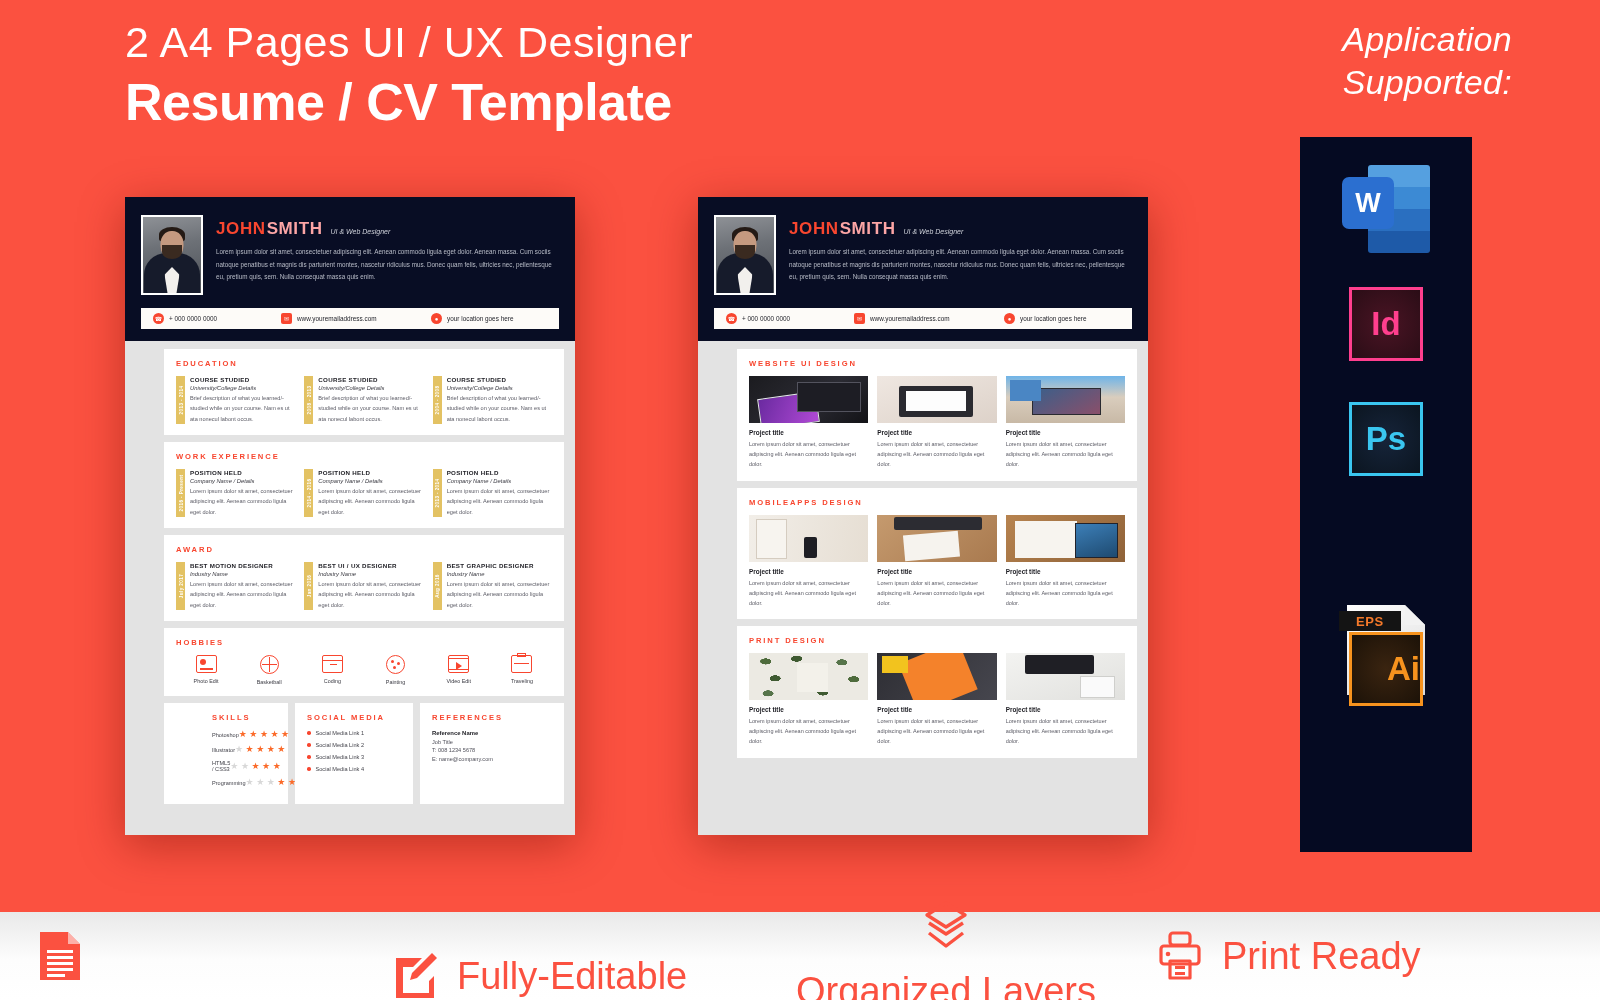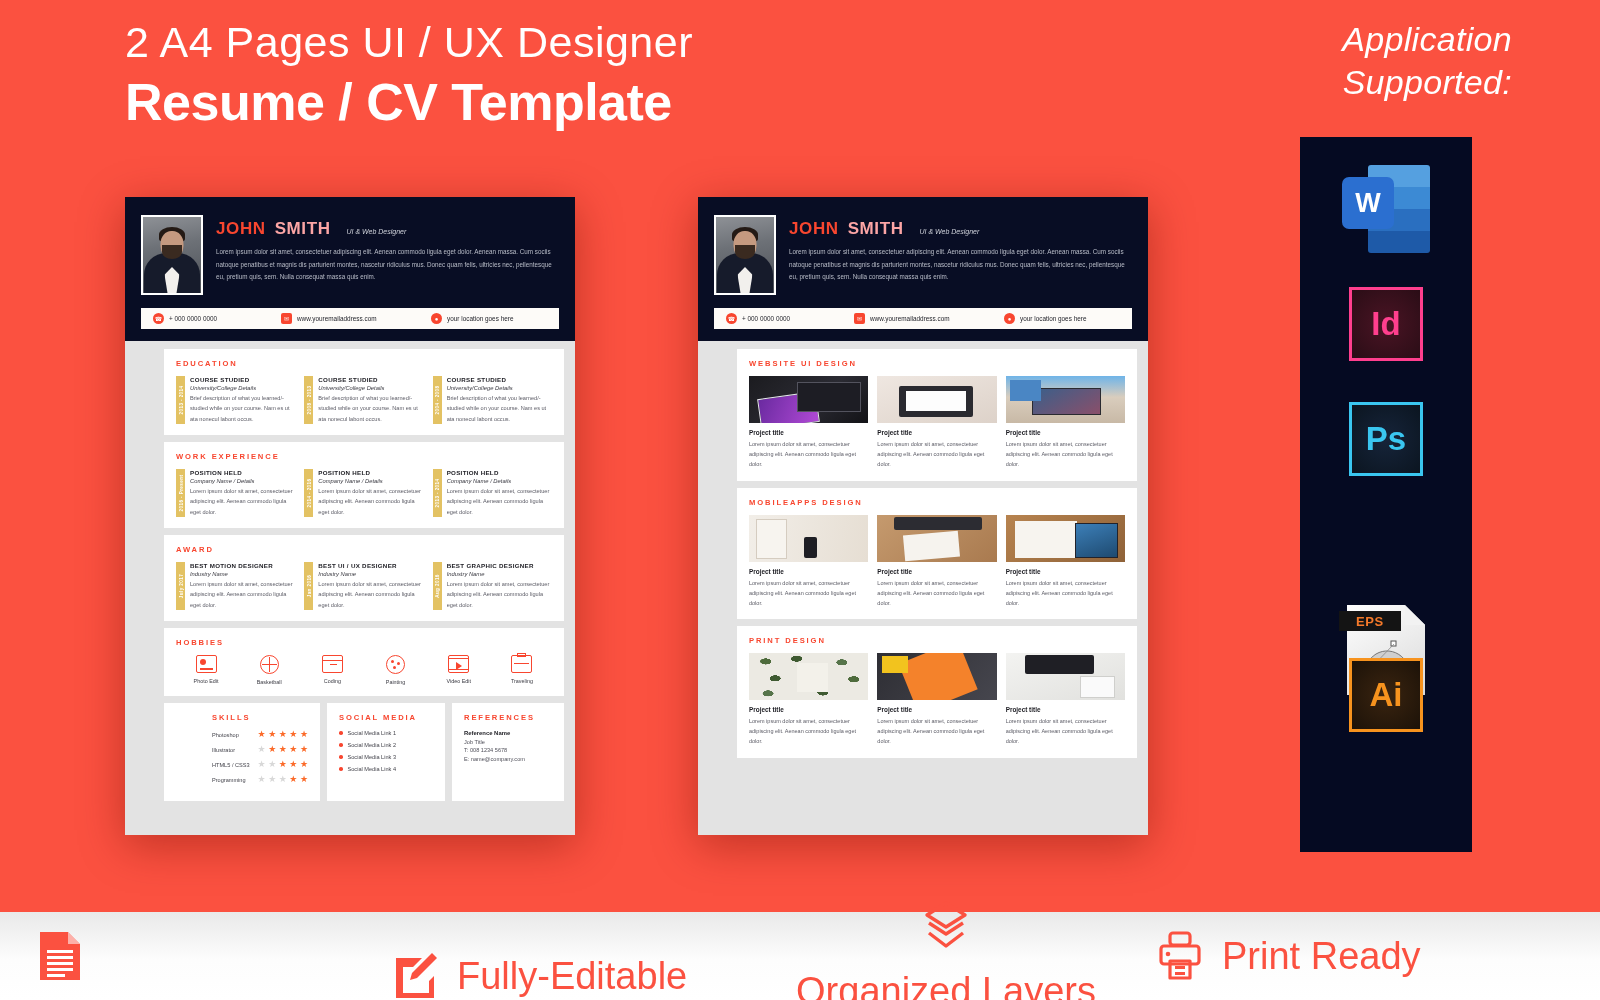--- a/index.html
+++ b/index.html
@@ -46,21 +46,21 @@
   .photo .hair { position:absolute; left:50%; top:10px; transform:translateX(-50%);
     width:26px; height:15px; border-radius:50% 50% 20% 20%; background:#241a15; }
   .photo .beard { position:absolute; left:50%; top:28px; transform:translateX(-50%);
     width:20px; height:14px; border-radius:0 0 50% 50%; background:#3a2a20; }
   .photo .body { position:absolute; left:50%; bottom:0; transform:translateX(-50%);
     width:56px; height:40px; background:#161b2b; border-radius:22px 22px 0 0; }
   .photo .shirt { position:absolute; left:50%; bottom:0; transform:translateX(-50%);
     width:15px; height:26px; background:#f2f0ed; clip-path:polygon(50% 0,100% 30%,80% 100%,20% 100%,0 30%); }
 
   .name-block { padding-top:4px; flex:1; }
-  .name-row { display:flex; align-items:baseline; gap:9px; }
+  .name-row { display:flex; align-items:baseline; gap:1px; }
   .fname { color:#f8462f; font-size:17px; font-weight:bold; letter-spacing:0.6px; }
   .lname { color:#fca5a5; font-size:17px; font-weight:bold; letter-spacing:0.6px; }
   .role { color:#cfd2da; font-size:7px; font-style:italic; margin-left:7px; }
   .bio { color:#b9bdc8; font-size:6.3px; line-height:2.0; margin-top:7px; }
 
   .contact-bar {
     margin-top:13px; background:#fdfbf8; height:21px; display:flex; align-items:center;
   }
   .contact-item { display:flex; align-items:center; gap:5px; font-size:6.4px; color:#23242b; }
   .c1 { margin-left:12px; width:128px; }
@@ -101,21 +101,21 @@
   .hobby .hicon {
     width:21px; height:18px; margin:0 auto 5px auto;
     border:1.3px solid #f8462f; border-radius:2px; position:relative;
   }
   .hobby .hicon.circ { border-radius:50%; width:19px; height:19px; }
   .hobby .hicon i { position:absolute; background:#f8462f; }
   .hlabel { font-size:5.4px; color:#3c3c44; }
 
   
   .bottom-row { display:flex; gap:7px; }
-  .b-skills { width:156px;padding-left:48px; }
+  .b-skills { width:124px;padding-left:48px; }
   .b-social { width:118px; }
   .b-refs { flex:1; }
   .skill-line { display:flex; align-items:center; margin-bottom:6px; }
   .skill-name { font-size:5.6px; color:#44444c; width:56px; }
   .stars { display:flex; gap:2.5px; }
   .star { font-size:9px; line-height:9px; color:#d8d8d8; }
   .star.on { color:#fb6a29; }
   .social-item { display:flex; align-items:center; gap:5px; margin-bottom:6px; }
   .dot { width:3.5px; height:3.5px; border-radius:50%; background:#f8462f; flex:none; }
   .social-label { font-size:5.6px; color:#44444c; }
@@ -180,22 +180,22 @@
   .ico-word .badge { position:absolute; left:0; top:12px; width:52px; height:52px;
     background:#2b6fd0; border-radius:7px; display:flex; align-items:center; justify-content:center;
     color:#fff; font-weight:bold; font-size:27px; }
 
   .ico-sq { width:74px; height:74px; display:flex; align-items:center; justify-content:center;
     font-weight:bold; font-size:33px; }
   .ico-id { top:150px; background:radial-gradient(circle at 50% 50%, #4a1424, #2a0d16);
     border:3px solid #ff3f8e; color:#ff3f8e; }
   .ico-ps { top:265px; background:radial-gradient(circle at 50% 50%, #16243a, #0b1520);
     border:3px solid #3ac6f0; color:#3ac6f0; }
-  .ico-ai { top:521px; background:radial-gradient(circle at 50% 50%, #3a2410, #1c1208);
-    border:3px solid #f7931e; color:#f7931e; }
+  .ico-ai { top:495px; background:radial-gradient(circle at 50% 50%, #3a2410, #1c1208);
+    border:3px solid #f7931e; color:#f7931e;justify-content:flex-end; }
 
   .filedoc { width:78px; height:90px; position:relative; }
   .filedoc .page { position:absolute; inset:0; background:linear-gradient(150deg,#ffffff,#d9d9d9);
     clip-path:polygon(0 0, 74% 0, 100% 22%, 100% 100%, 0 100%); }
   .filedoc .fold { position:absolute; right:0; top:0; width:20px; height:20px;
     background:#f2f2f2; clip-path:polygon(0 0,100% 100%,0 100%); }
   .filedoc .tag { position:absolute; left:-8px; top:6px; width:62px; height:20px;
     display:flex; align-items:center; justify-content:center;
     font-weight:bold; font-size:13px; letter-spacing:0.6px; }
   .ico-eps { top:380px; }

